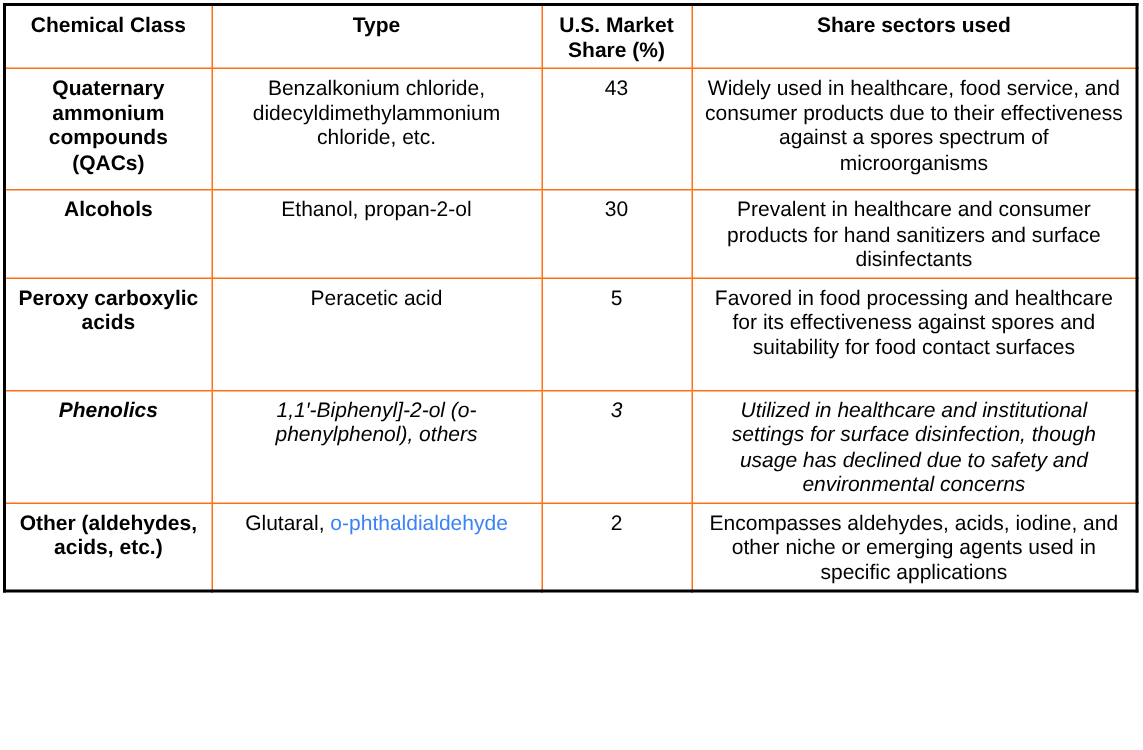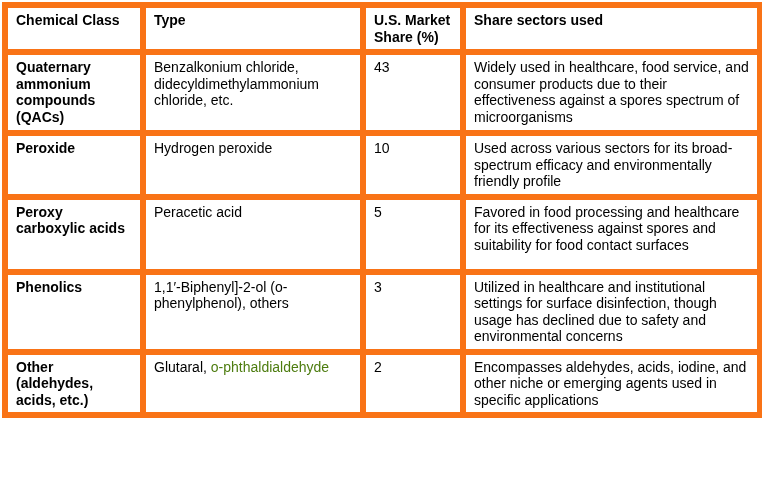--- a/index.html
+++ b/index.html
@@ -19,43 +19,43 @@
     margin: 2px 0 0 2px;
     border: 2px solid #000000;
     font-family: "Liberation Sans", sans-serif;
     font-size: 14px;
     line-height: 16.5px;
     color: #000000;
     background: #ffffff;
   }
   .doc-table th,
   .doc-table td {
-    border: 6px solid #f97316;
+    border: 1px solid #f97316;
     vertical-align: top;
-    text-align: left;
+    text-align: center;
     padding: 4px 8px;
     overflow: hidden;
     word-wrap: break-word;
   }
   .doc-table th {
     font-weight: bold;
   }
   .doc-table td.class-cell {
     font-weight: bold;
   }
   tr.header-row { height: 40px; }
   tr.row-0 { height: 81px; }
   tr.row-1 { height: 50px; }
   tr.row-2 { height: 59px; }
   tr.row-3 { height: 60px; }
   tr.row-4 { height: 75px; }
-  tr.row-5 { height: 73px; }
+  tr.row-5 { height: 73px; font-style: italic; }
   tr.row-6 { height: 57px; }
   .muted-chem {
-    color: #4d7c0f;
+    color: #3b82f6;
   }
 </style>
 </head>
 <body>
 
 <table class="doc-table">
   <colgroup>
     <col style="width:138px">
     <col style="width:220px">
     <col style="width:100px">
@@ -69,25 +69,25 @@
       <th>Share sectors used</th>
     </tr>
   </thead>
   <tbody>
     <tr class="row-0">
       <td class="class-cell">Quaternary ammonium compounds (QACs)</td>
       <td>Benzalkonium chloride, didecyldimethylammonium chloride, etc.</td>
       <td>43</td>
       <td>Widely used in healthcare, food service, and consumer products due to their effectiveness against a spores spectrum of microorganisms</td>
     </tr>
-    <tr class="row-3">
-      <td class="class-cell">Peroxide</td>
-      <td>Hydrogen peroxide</td>
-      <td>10</td>
-      <td>Used across various sectors for its broad-spectrum efficacy and environmentally friendly profile</td>
+    <tr class="row-1">
+      <td class="class-cell">Alcohols</td>
+      <td>Ethanol, propan-2-ol</td>
+      <td>30</td>
+      <td>Prevalent in healthcare and consumer products for hand sanitizers and surface disinfectants</td>
     </tr>
     <tr class="row-4">
       <td class="class-cell">Peroxy carboxylic acids</td>
       <td>Peracetic acid</td>
       <td>5</td>
       <td>Favored in food processing and healthcare for its effectiveness against spores and suitability for food contact surfaces</td>
     </tr>
     <tr class="row-5">
       <td class="class-cell">Phenolics</td>
       <td>1,1′-Biphenyl]-2-ol (o-phenylphenol), others</td>

